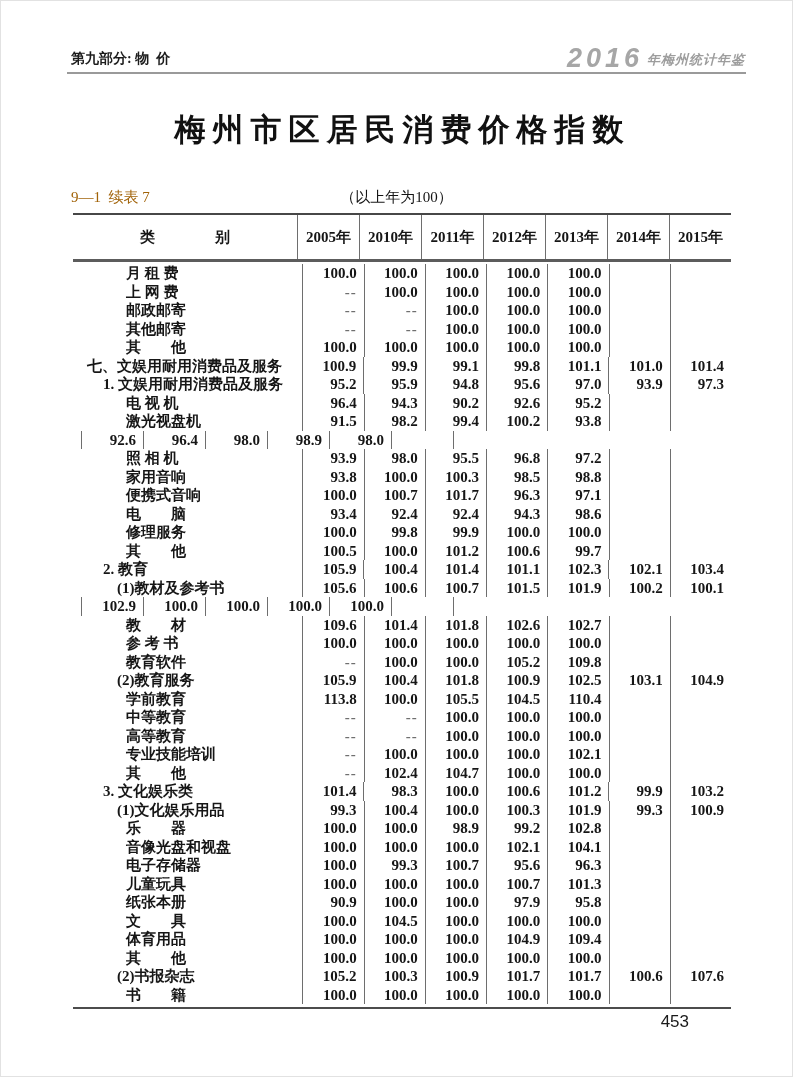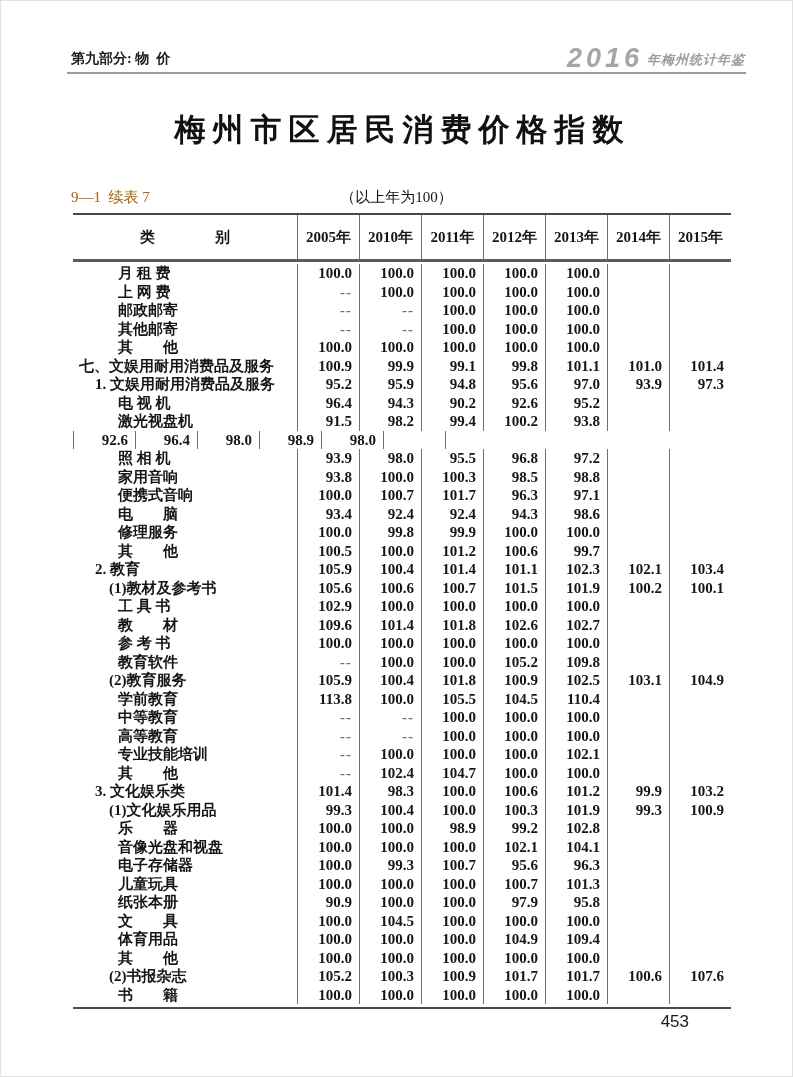--- a/index.html
+++ b/index.html
@@ -54,21 +54,21 @@
     display:flex;
     height:44px;
     border-top:2px solid #474747;
     border-bottom:3px solid #5c5c5c;
     box-sizing:content-box;
   }
   .t-body{
     border-bottom:2px solid #4c4c4c;
     padding:2px 0 3px 0;
   }
-  .t-row{display:flex;height:18.5px;}
+  .t-row{display:flex;height:18.5px;margin-left:8px;}
   .c-label{
     width:224px;box-sizing:border-box;
     white-space:pre;overflow:hidden;
     line-height:18.5px;
   }
   .c-val{
     width:62px;box-sizing:border-box;
     border-left:1px solid #6e6e6e;
     text-align:right;padding-right:7px;
     line-height:18.5px;
@@ -295,21 +295,20 @@
           <div class="c-label ind2">(1)教材及参考书</div>
           <div class="c-val">105.6</div>
           <div class="c-val">100.6</div>
           <div class="c-val">100.7</div>
           <div class="c-val">101.5</div>
           <div class="c-val">101.9</div>
           <div class="c-val">100.2</div>
           <div class="c-val">100.1</div>
         </div>
         <div class="t-row">
-          <div class="c-label ind3">工 具 书</div>
           <div class="c-val">102.9</div>
           <div class="c-val">100.0</div>
           <div class="c-val">100.0</div>
           <div class="c-val">100.0</div>
           <div class="c-val">100.0</div>
           <div class="c-val"></div>
           <div class="c-val"></div>
         </div>
         <div class="t-row">
           <div class="c-label ind3">教　　材</div>

